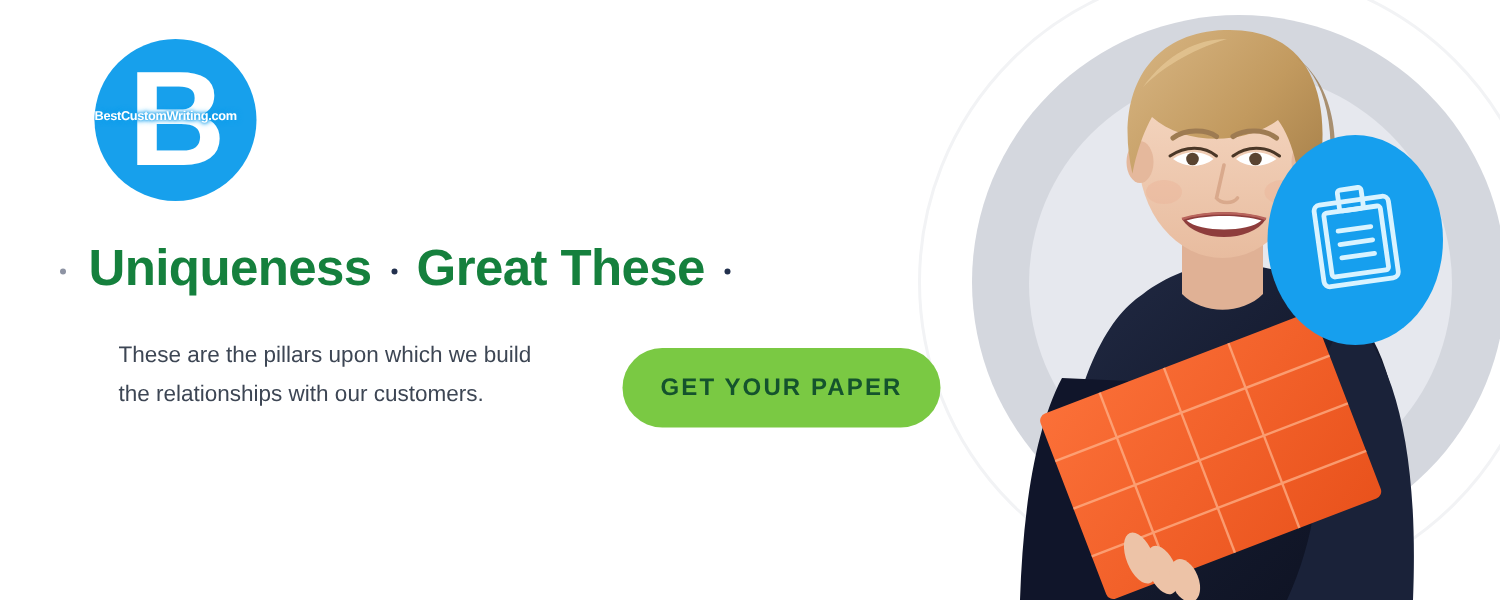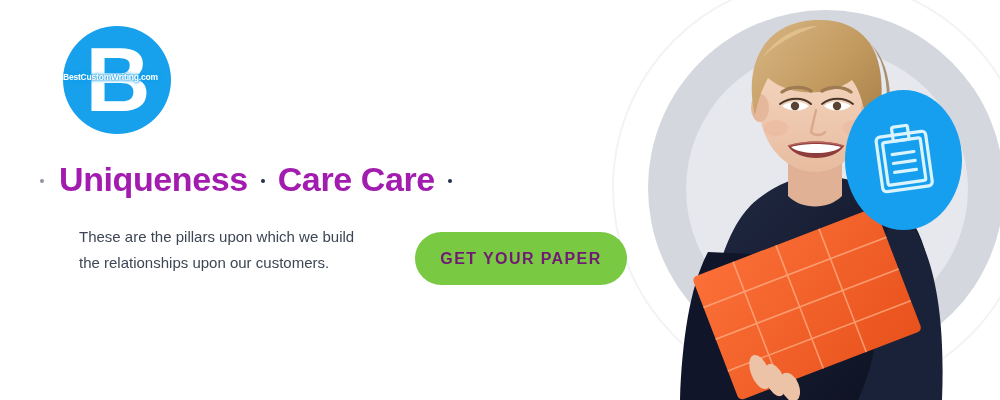--- a/index.html
+++ b/index.html
@@ -89,21 +89,21 @@
     position: absolute;
     left: 40px;
     top: 160px;
     display: flex;
     align-items: center;
     white-space: nowrap;
   }
   .headline-word {
     font-size: 34px;
     font-weight: bold;
-    color: #a21caf;
+    color: #15803d;
     letter-spacing: -0.4px;
   }
   .headline-dot {
     display: inline-block;
     width: 4px;
     height: 4px;
     border-radius: 50%;
     background: #22304d;
     margin: 0 13px;
     flex: none;
@@ -131,21 +131,21 @@
   
   .cta-button {
     position: absolute;
     left: 415px;
     top: 232px;
     width: 212px;
     height: 53px;
     border: none;
     border-radius: 27px;
     background: #7ac943;
-    color: #701a75;
+    color: #14532d;
     font-family: "Liberation Sans", sans-serif;
     font-size: 16px;
     font-weight: bold;
     letter-spacing: 1.4px;
     cursor: pointer;
     padding: 0;
   }
 
   
   .photo {
@@ -291,24 +291,24 @@
 
   <div class="logo">
     <div class="logo-b">B</div>
     <div class="logo-wordmark">BestCustomWriting.com</div>
   </div>
 
   <div class="headline">
     <span class="headline-dot lead"></span>
     <span class="headline-word">Uniqueness</span>
     <span class="headline-dot"></span>
-    <span class="headline-word">Care Care</span>
+    <span class="headline-word">Great These</span>
     <span class="headline-dot"></span>
   </div>
 
   <div class="subcopy">
     <div>These are the pillars upon which we build</div>
-    <div>the relationships upon our customers.</div>
+    <div>the relationships with our customers.</div>
   </div>
 
   <button class="cta-button">GET YOUR PAPER</button>
 
 </div>
 
 </body></html>

